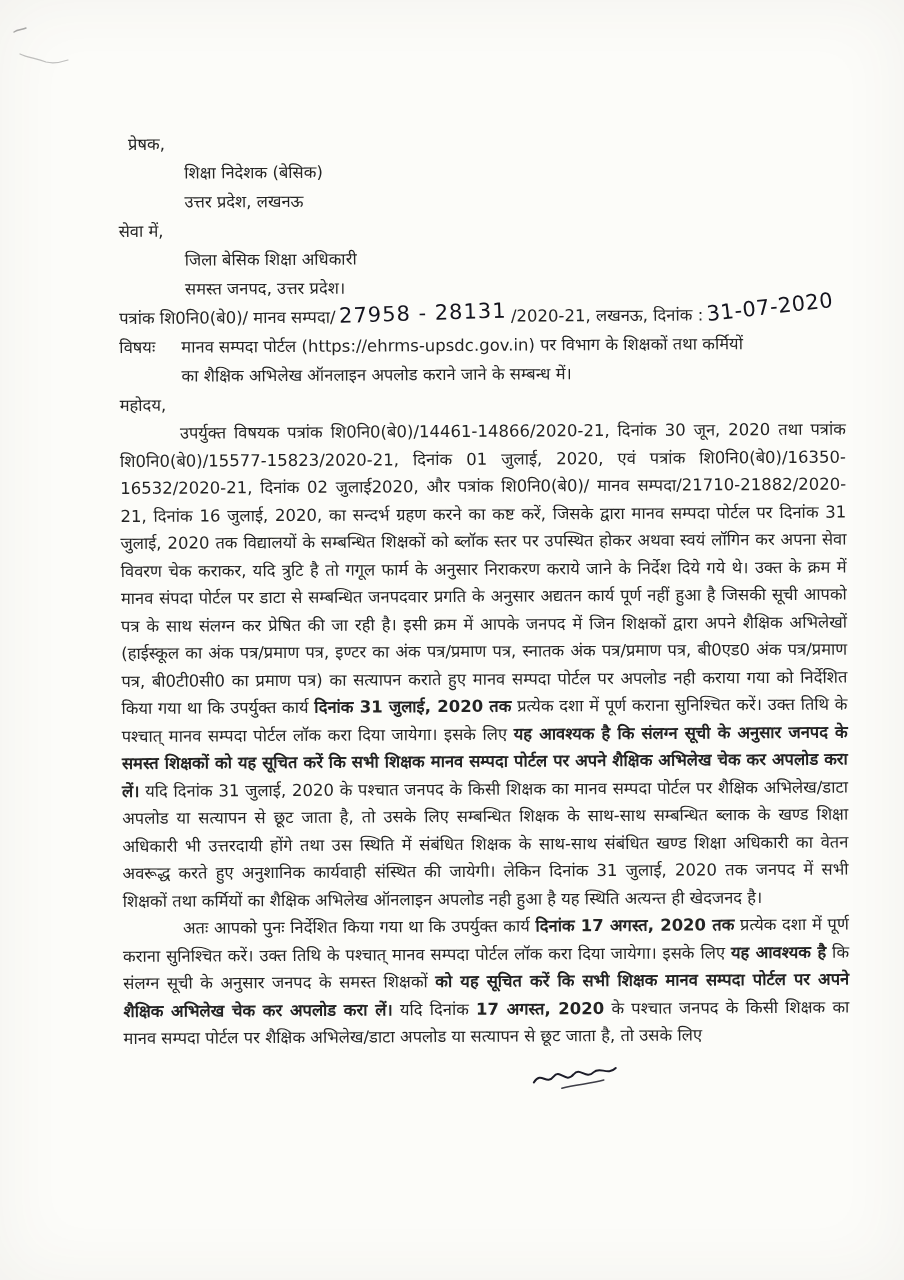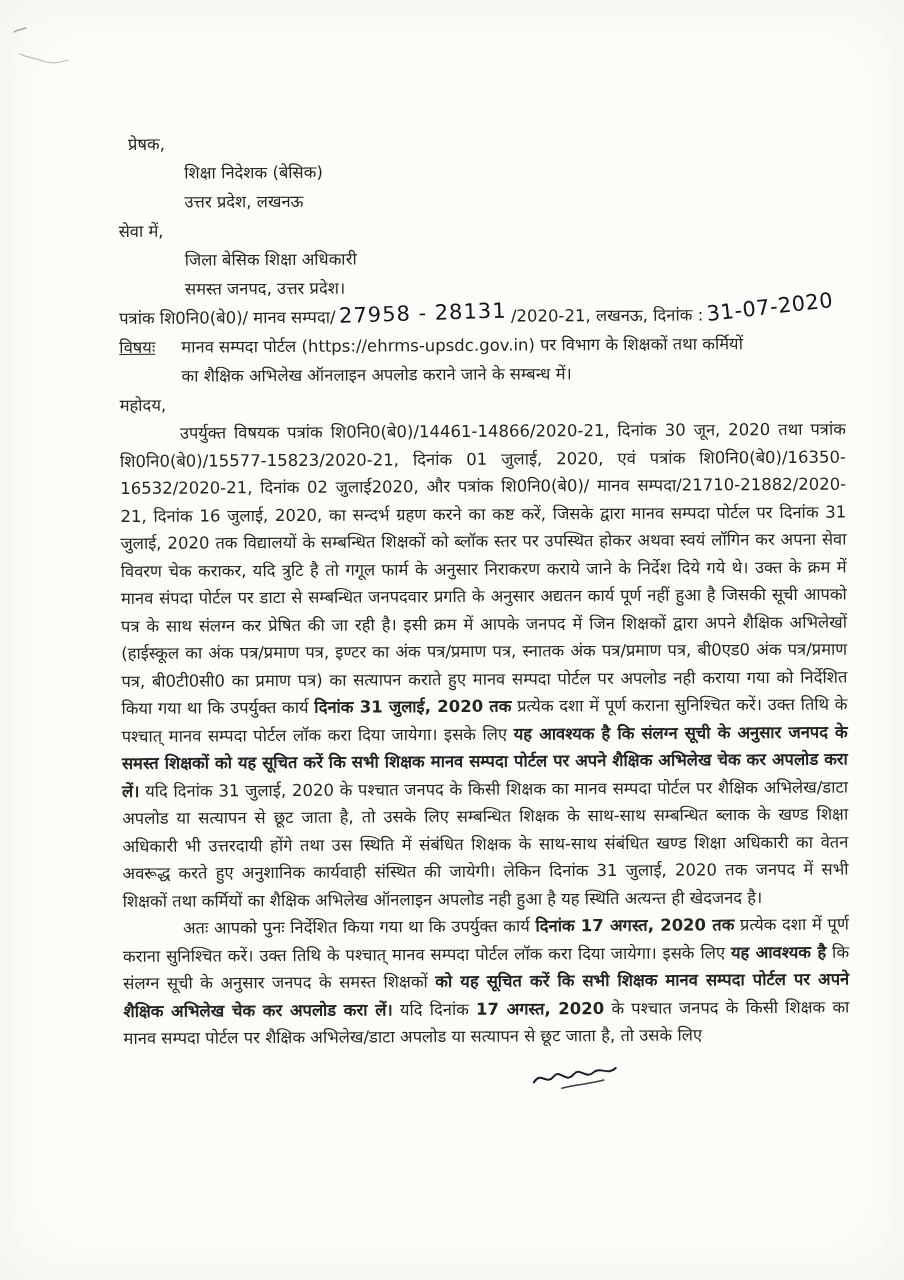--- a/index.html
+++ b/index.html
@@ -26,21 +26,21 @@
     font-size: 21px; line-height: 1; display: inline-block;
     letter-spacing: 1px; color: #14141e; font-weight: 500;
     transform: rotate(-1.5deg) translateY(-2px);
     padding: 0 4px;
   }
   .hw-date {
     transform: rotate(-6deg) translateY(-6px);
     letter-spacing: 0.5px;
   }
   .subject { display: flex; }
-  .subject-label { flex: 0 0 62px; text-decoration: underline; }
+  .subject-label { flex: 0 0 62px; }
   .subject-text { flex: 1; }
   .para { margin: 0; text-align: justify; text-indent: 60px; line-height: 27.5px; }
   .b { font-weight: bold; }
   .signature-wrap { margin: 10px 0 0 404px; height: 40px; }
   .corner-marks { position: absolute; left: 6px; top: 24px; }
 </style>
 </head>
 <body>
 
 <div class="page">

